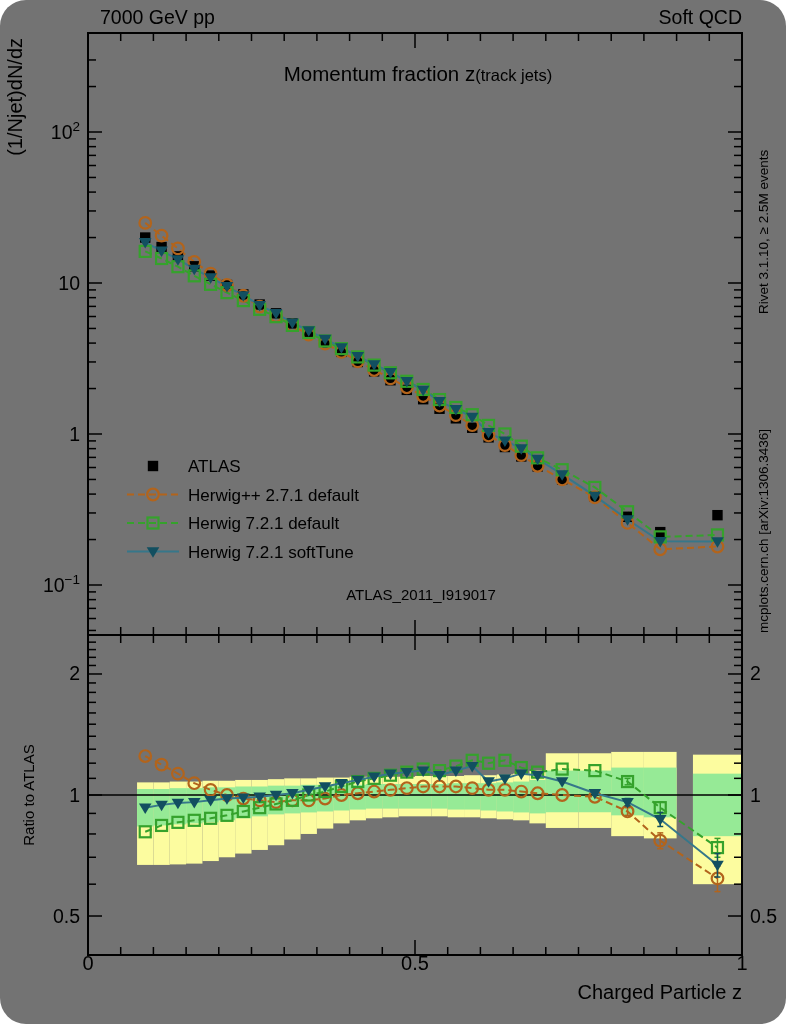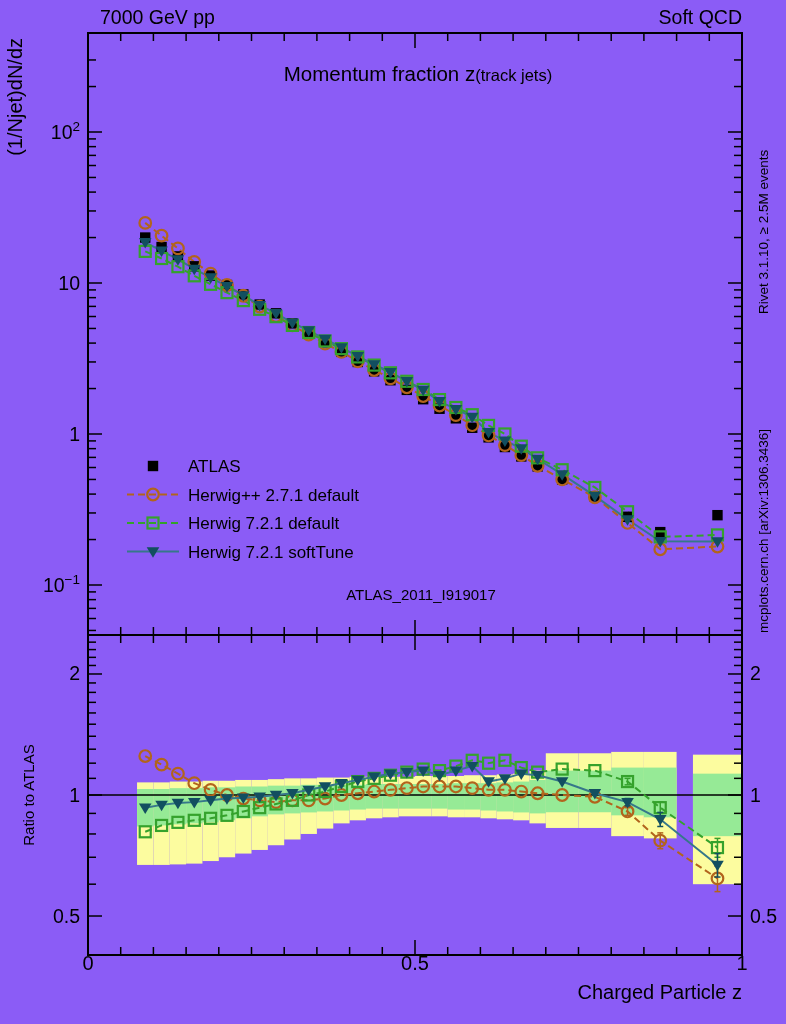--- a/index.html
+++ b/index.html
@@ -1,17 +1,17 @@
 <!DOCTYPE html>
 <html><head>
 <meta charset="utf-8">
 <style>
   html,body{margin:0;padding:0;background:#ffffff;}
-  #page{position:relative;width:786px;height:1024px;background:#8b5cf6;
-        font-family:"Liberation Sans", sans-serif;}
+  #page{position:relative;width:786px;height:1024px;background:#737373;
+        font-family:"Liberation Sans", sans-serif;border-radius:26px;}
   svg text{font-family:"Liberation Sans", sans-serif;fill:#000;}
 </style>
 </head>
 <body>
 
 <div id="page">
 <svg id="fig" width="786" height="1024" viewBox="0 0 786 1024">
 
   <text x="100" y="24" font-size="19.5">7000 GeV pp</text>
   <text x="742" y="24" font-size="19.5" text-anchor="end">Soft QCD</text>

